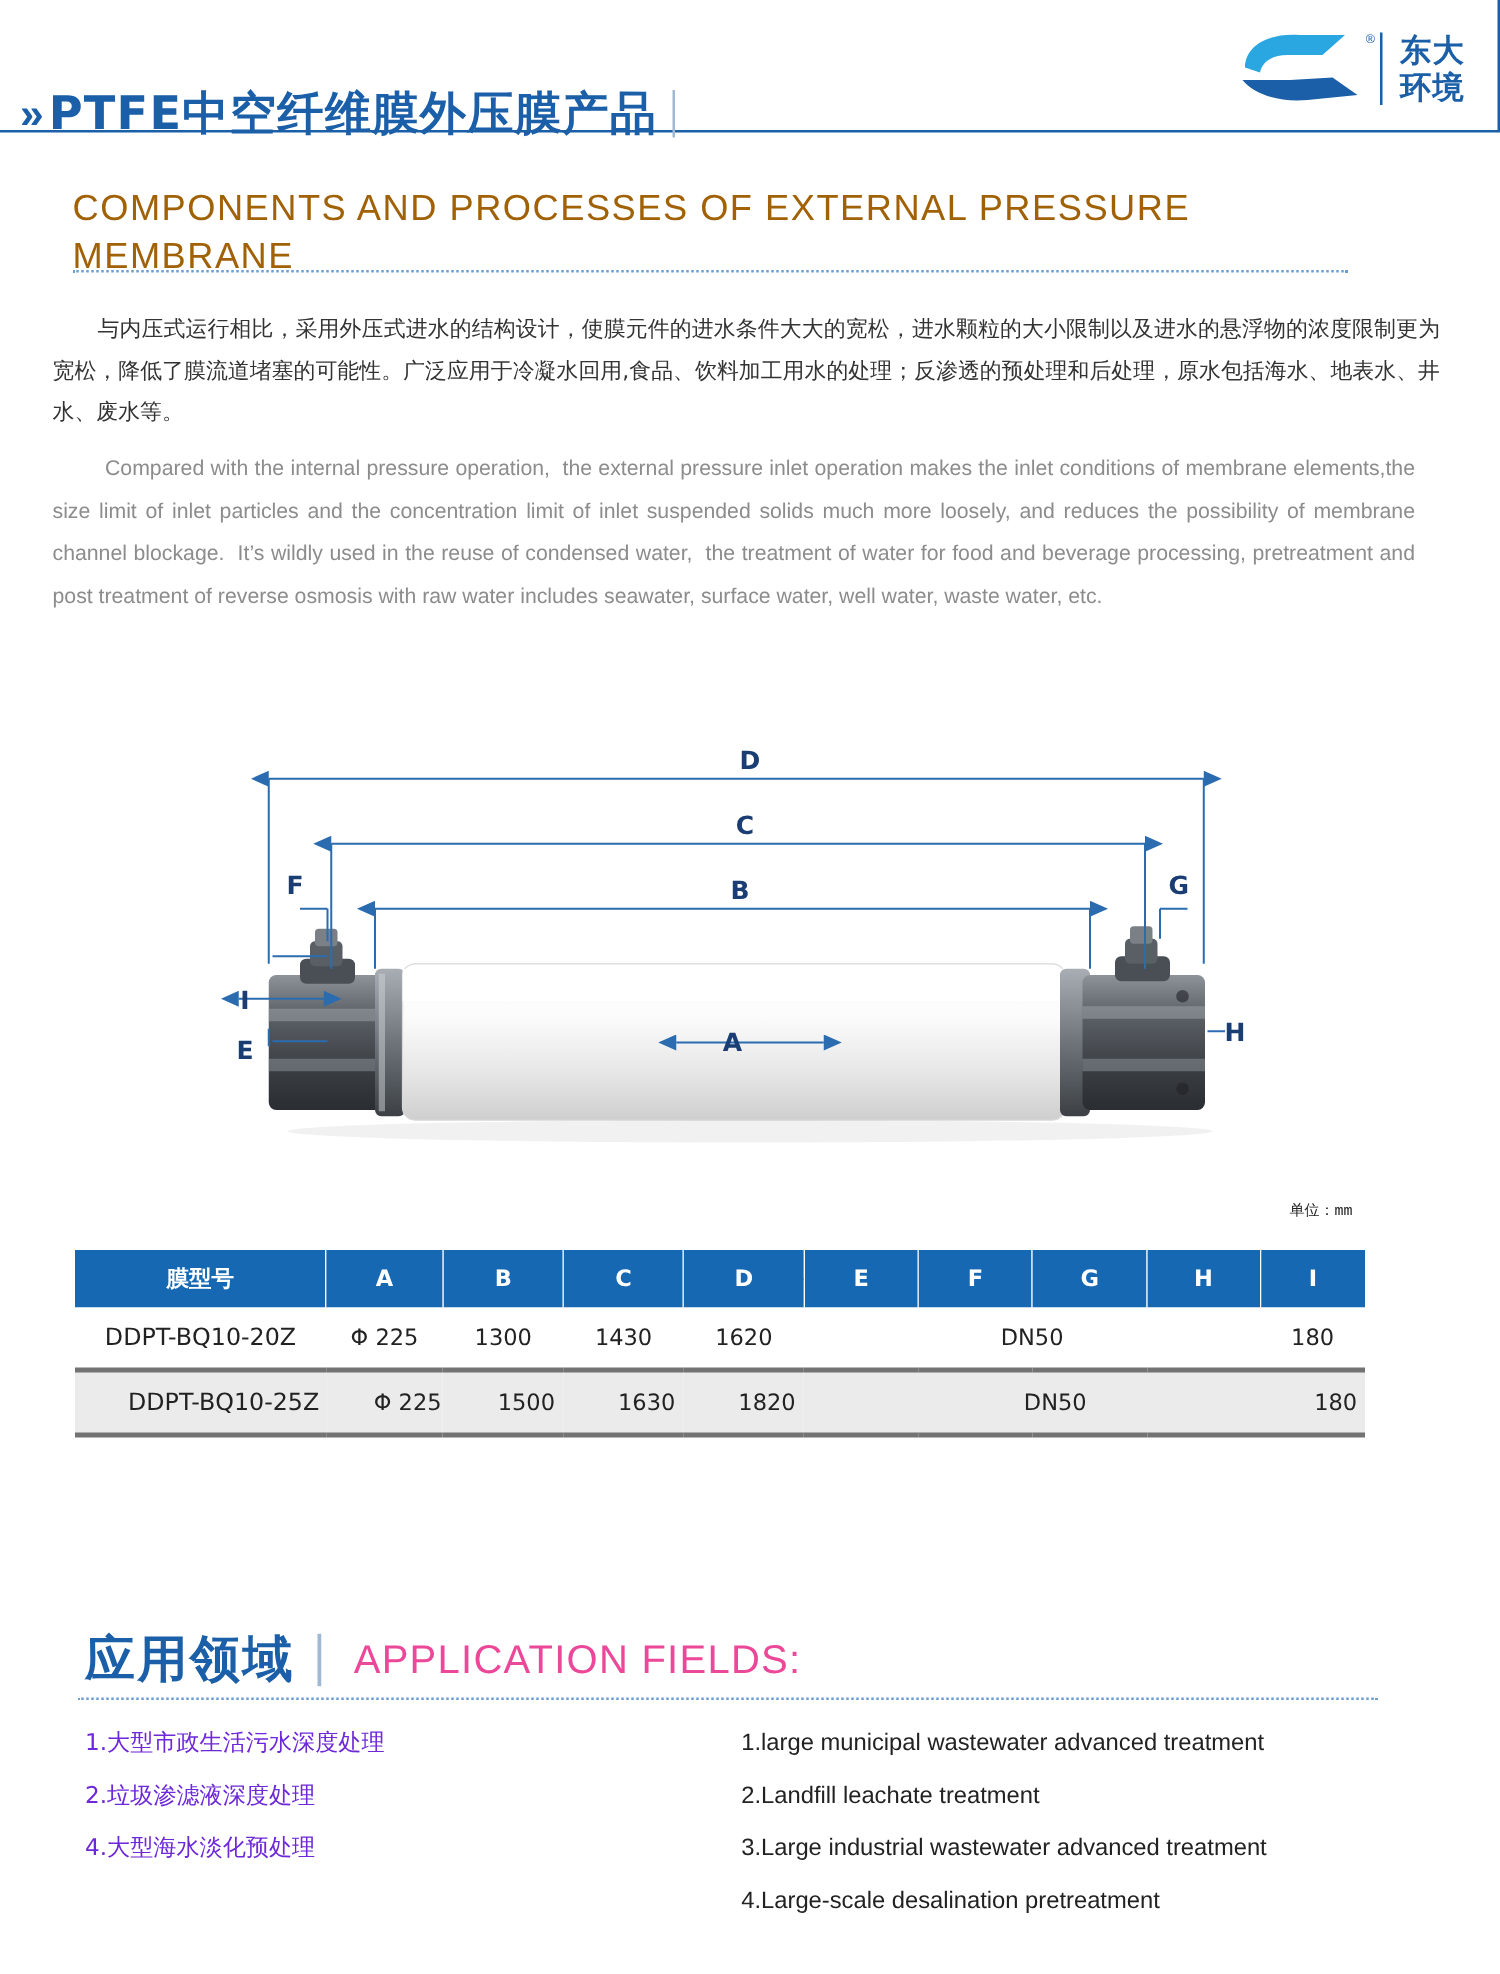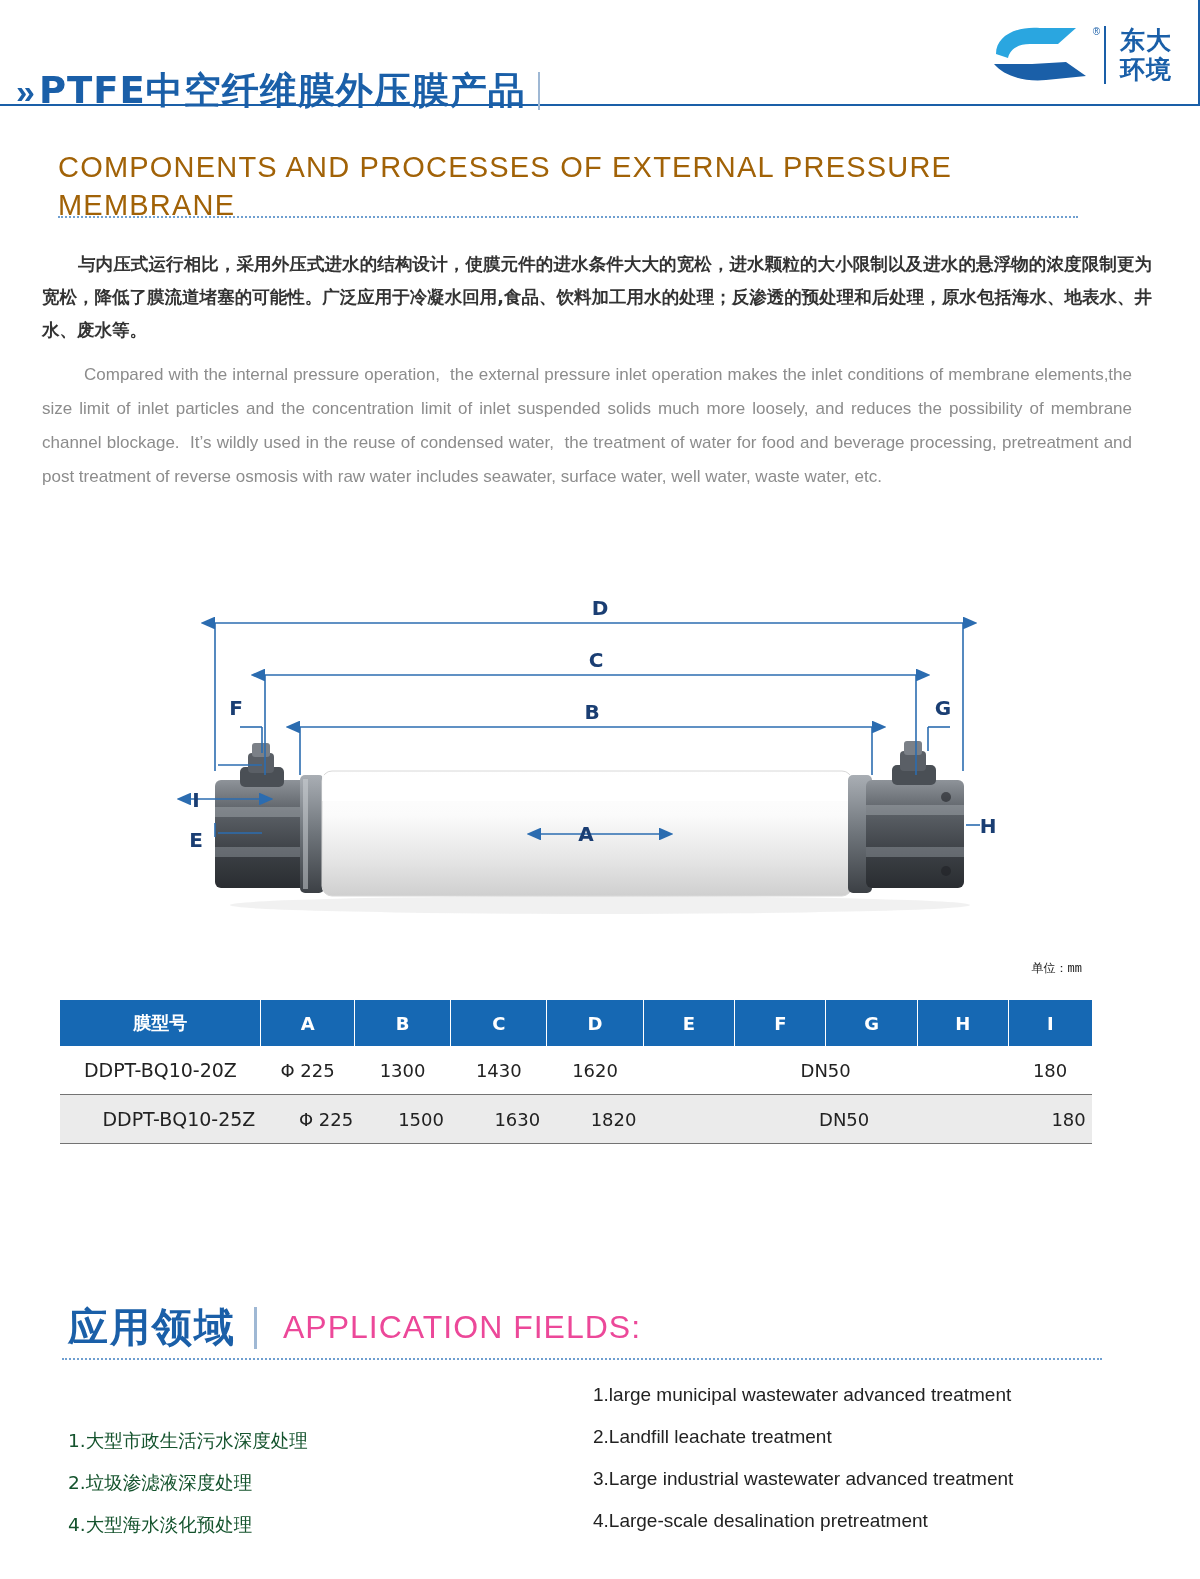--- a/index.html
+++ b/index.html
@@ -127,21 +127,20 @@
     position: absolute;
     left: 42px;
     top: 248px;
     width: 1110px;
     font-family: "DejaVu Sans", sans-serif;
     font-size: 17.5px;
     line-height: 33px;
     color: #333;
     text-align: justify;
     text-indent: 36px;
-    font-weight: bold;
   }
   .copy-en {
     position: absolute;
     left: 42px;
     top: 358px;
     width: 1090px;
     font-size: 17px;
     line-height: 34px;
     color: #8c8c8c;
     text-align: justify;
@@ -192,21 +191,21 @@
     font-weight: 700;
     height: 44px;
     border-right: 1px solid #ffffff;
   }
   table.dims th:last-child { border-right: none; }
   table.dims td {
     text-align: center;
     font-size: 18px;
     height: 46px;
     color: #222;
-    border-bottom: 1px solid #737373;
+    border-bottom: 4px solid #737373;
   }
   table.dims tr.row-a td { background: #ffffff; }
   table.dims tr.row-b td { background: #ebebeb; padding-left: 38px; }
   table.dims td.model { font-size: 19px; }
 
   
   .app-head {
     position: absolute;
     left: 68px;
     top: 1272px;
@@ -235,26 +234,26 @@
   .dotted-sep2 {
     position: absolute;
     left: 62px;
     top: 1358px;
     width: 1040px;
     border-top: 2px dotted #6f9fd0;
   }
   .list-cn {
     position: absolute;
     left: 68px;
-    top: 1420px;
+    top: 1374px;
     width: 520px;
     font-family: "DejaVu Sans", sans-serif;
     font-size: 18.5px;
     line-height: 42px;
-    color: #14532d;
+    color: #6d28d9;
   }
   .list-en {
     position: absolute;
     left: 593px;
     top: 1374px;
     width: 520px;
     font-size: 19px;
     line-height: 42px;
     color: #222;
   }

